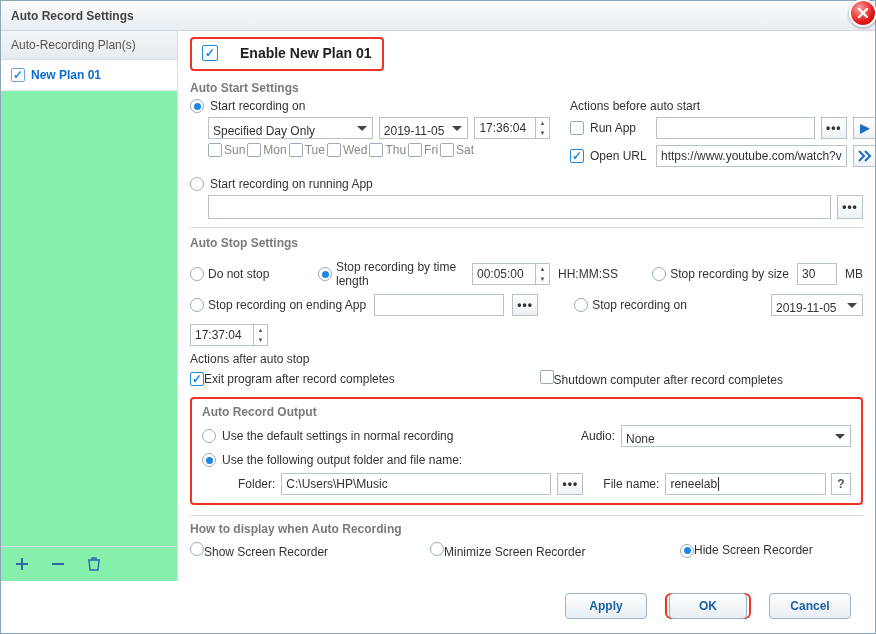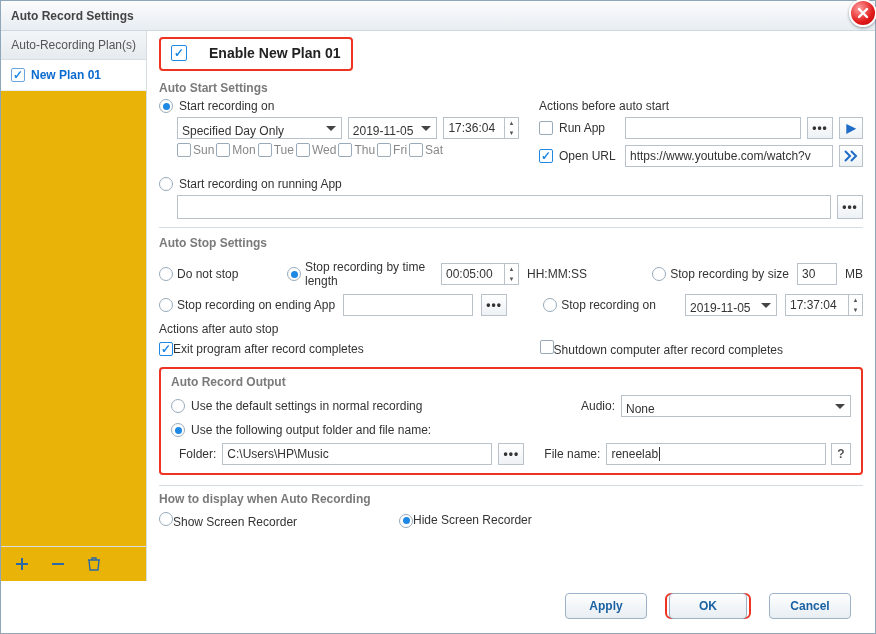--- a/index.html
+++ b/index.html
@@ -1,21 +1,21 @@
 <!DOCTYPE html>
 <html><head>
 <meta charset="utf-8">
 <style>
 * { box-sizing: border-box; font-family: "Segoe UI", Tahoma, Arial, sans-serif; -webkit-font-smoothing: antialiased; }
 body { margin: 0; background: #fff; font-size: 12px; color: #333; }
 .window { width: 876px; height: 634px; border: 1px solid #8fa5b8; background: #fff; position: relative; }
 .titlebar { height: 30px; background: linear-gradient(#fbfcfd,#e7edf2); border-bottom: 1px solid #cfd8e0; display: flex; align-items: center; padding: 0 10px; font-weight: bold; color: #444; }
 .close-btn { position: absolute; right: -2px; top: -2px; width: 28px; height: 28px; border-radius: 50%; background: radial-gradient(circle at 35% 30%,#ff9d9d,#e21b1b 60%,#b00 100%); border: 2px solid #fff; box-shadow: 0 1px 3px rgba(0,0,0,.4); display: flex; align-items: center; justify-content: center; color: #fff; font-weight: bold; cursor: pointer; }
 .body { display: flex; height: 550px; }
-.sidebar { width: 146px; background: #eab308; border-right: 1px solid #d6dde3; display: flex; flex-direction: column; text-align: right; }
+.sidebar { width: 177px; background: #86efac; border-right: 1px solid #d6dde3; display: flex; flex-direction: column; }
 .sidebar-tab { padding: 7px 10px; background: linear-gradient(#f3f6f8,#e6ebef); border-bottom: 1px solid #d6dde3; color: #555; cursor: pointer; }
 .plan-item { padding: 8px 10px; display: flex; align-items: center; gap: 6px; color: #0c6bd0; font-weight: bold; background: #fff; border-bottom: 1px solid #e8edf0; cursor: pointer; }
 .plan-item .cb { width: 14px; height: 14px; border: 1px solid #6aa5e0; border-radius: 2px; background: #fff; display: inline-flex; align-items: center; justify-content: center; color: #1e88e5; font-size: 12px; line-height: 1; }
 .plan-item .cb::before { content: "✓"; font-weight: bold; }
 .sidebar-toolbar { margin-top: auto; display: flex; align-items: center; gap: 14px; padding: 6px 10px; border-top: 1px solid #d6dde3; }
 .sidebar-toolbar .tbtn { width: 22px; height: 22px; display: flex; align-items: center; justify-content: center; color: #2a6aa8; cursor: pointer; }
 .content { flex: 1; padding: 6px 12px 0 12px; overflow: hidden; }
 .redbox { border: 2px solid #e32; border-radius: 4px; padding: 6px 10px 8px; margin-bottom: 6px; }
 .section-title { color: #7a7a7a; font-weight: bold; padding: 8px 0 4px; border-top: 1px solid #d6dde3; margin-top: 8px; }
 .section-title.first { border-top: none; margin-top: 0; padding-top: 4px; }
@@ -260,41 +260,42 @@
           <span style="flex:1;"></span>
           <span class="lbl">Audio:</span>
           <div class="select audio-select">
               <span>None</span>
             </div>
         </div>
         <div class="row" style="margin-top:6px;">
           <span class="radio sel"></span>
           <span class="lbl">Use the following output folder and file name:</span>
         </div>
-        <div class="folderline" style="margin-left:8px;">
+        <div class="folderline" style="margin-left:36px;">
           <span class="lbl">Folder:</span>
           <div class="txt" style="width:270px;">
               <span>C:\Users\HP\Music</span>
             </div>
           <span class="dotted-btn">•••</span>
           <span style="width:8px;"></span>
           <span class="lbl">File name:</span>
           <div class="txt grow">
               <span>reneelab</span>
               <span style="border-left:1px solid #333;height:14px;display:inline-block;margin-left:1px;"></span>
             </div>
           <span class="fname-q">?</span>
         </div>
       </div>
 
       
       <div class="how-section">
         <div style="color:#7a7a7a;font-weight:bold;border-top:1px solid #d6dde3;padding-top:6px;">How to display when Auto Recording</div>
         <div class="row" style="margin-top:6px; gap:30px;">
           <span class="g" style="width:210px;"><span class="radio"></span><span class="lbl">Show Screen Recorder</span></span>
+          <span class="g" style="width:220px;"><span class="radio"></span><span class="lbl">Minimize Screen Recorder</span></span>
           <span class="g"><span class="radio sel"></span><span class="lbl">Hide Screen Recorder</span></span>
         </div>
       </div>
 
     </div>
   </div>
 
   <div class="footer">
     <span class="btn">
         <span>Apply</span>

